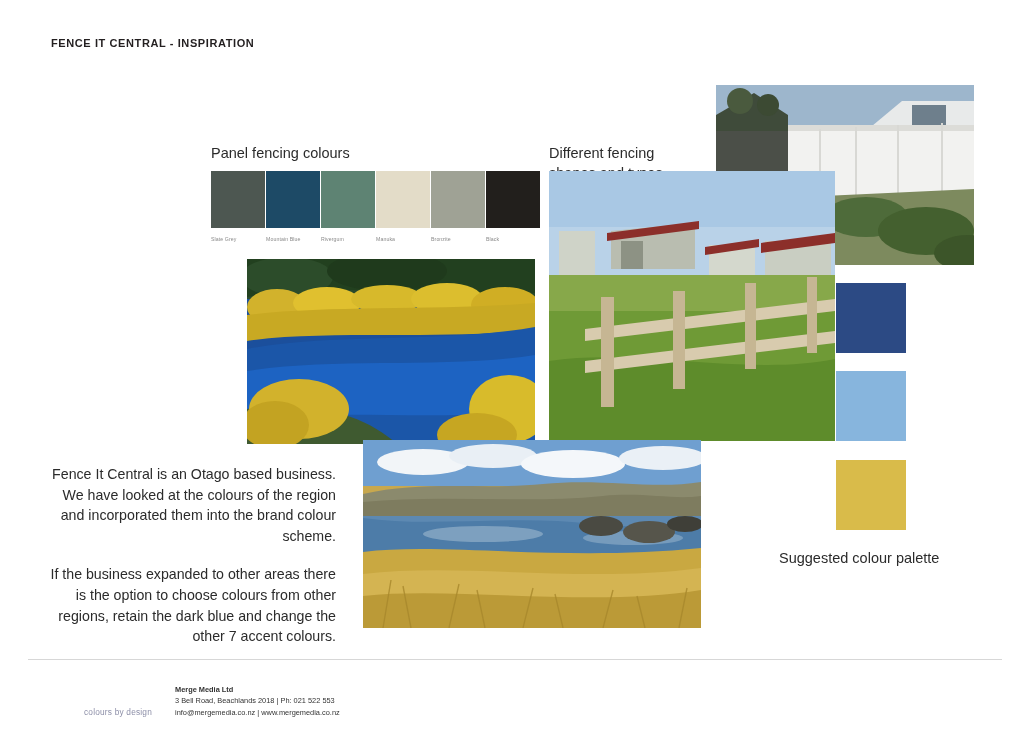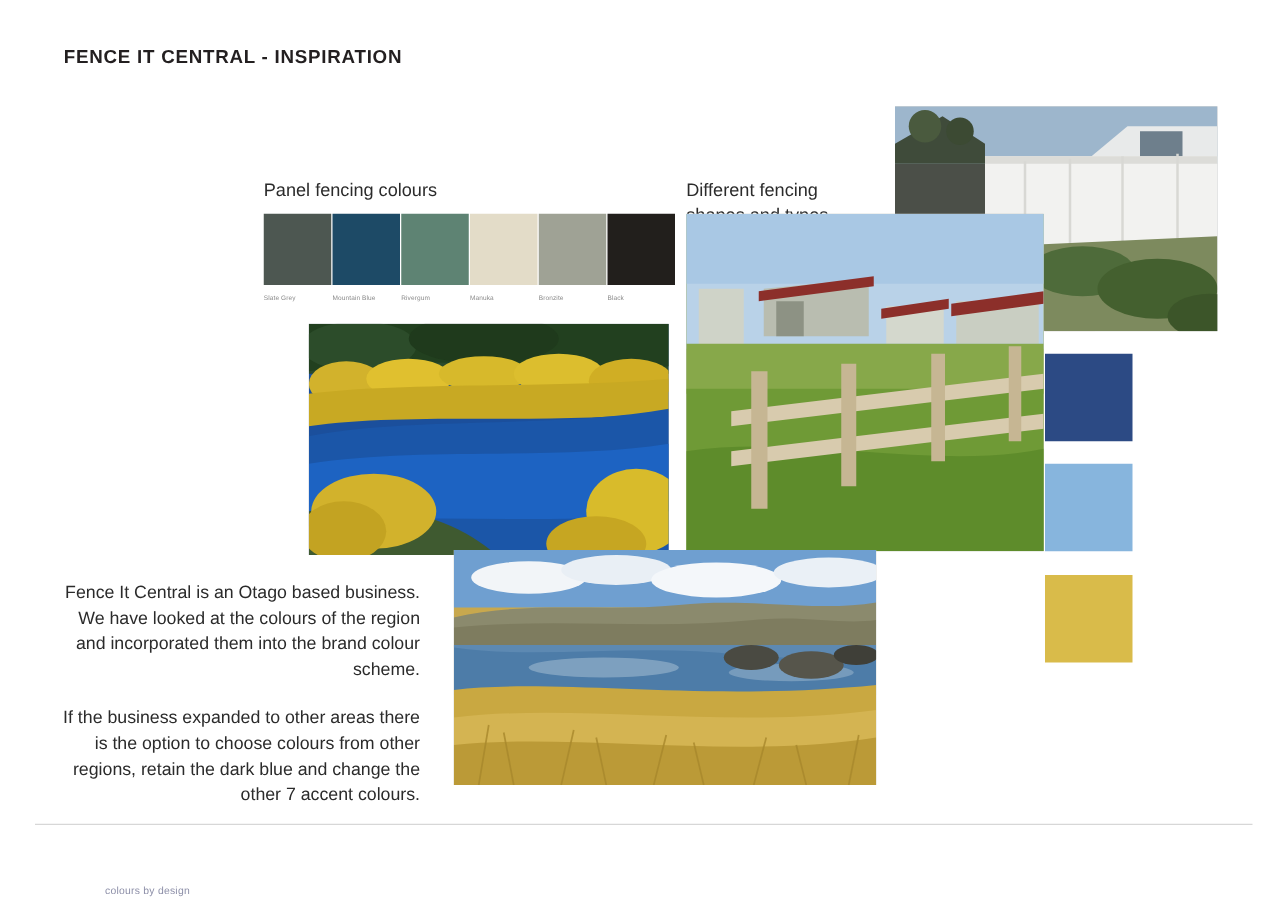--- a/index.html
+++ b/index.html
@@ -19,21 +19,21 @@
   .page {
     position: relative;
     width: 1030px;
     height: 729px;
   }
 
   .page-title {
     position: absolute;
     left: 51px;
     top: 37px;
-    font-size: 15px;
+    font-size: 11px;
     font-weight: bold;
     letter-spacing: 0.6px;
     color: #231f20;
   }
 
   
   .caption {
     position: absolute;
     font-size: 14.5px;
     color: #2b2b2b;
@@ -318,24 +318,30 @@
           <path d="M282 188 L274 156"></path>
         <path d="M316 188 L324 148"></path>
       </g>
     </svg>
   </div>
 
   <div class="palette-chip" id="palette-0" style="background:#2c4a84"></div>
   <div class="palette-chip" id="palette-1" style="background:#87b5dd"></div>
   <div class="palette-chip" id="palette-2" style="background:#d9bb4a"></div>
 
+  <div class="caption" id="caption-palette">Suggested colour palette</div>
 
   <div class="body-copy">
     <p>Fence It Central is an Otago based business. We have looked at the colours of the region and incorporated them into the brand colour scheme.</p>
     <p>If the business expanded to other areas there is the option to choose colours from other regions, retain the dark blue and change the other 7 accent colours.</p>
   </div>
 
   <div class="footer-rule"></div>
 
   <div class="logo-tagline">colours by design</div>
 
+  <div class="footer-info">
+    <div class="bold">Merge Media Ltd</div>
+    <div>3 Bell Road, Beachlands 2018  |  Ph: 021 522 553</div>
+    <div>info@mergemedia.co.nz  |  www.mergemedia.co.nz</div>
+  </div>
 
 </div>
 
 </body></html>

